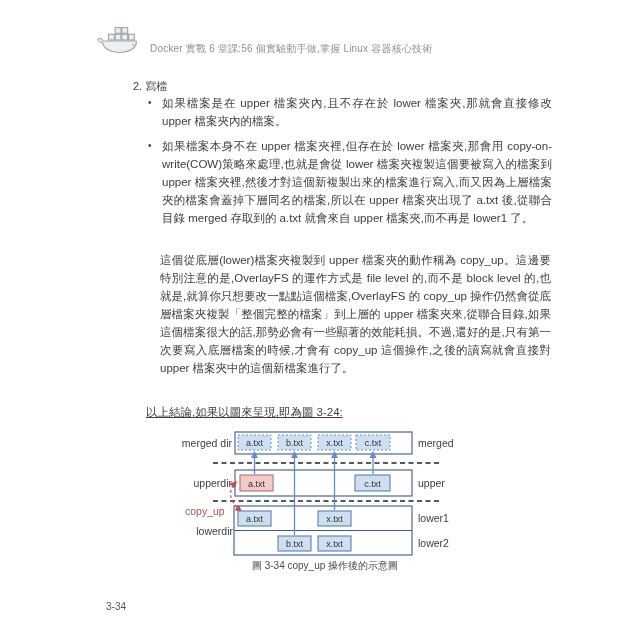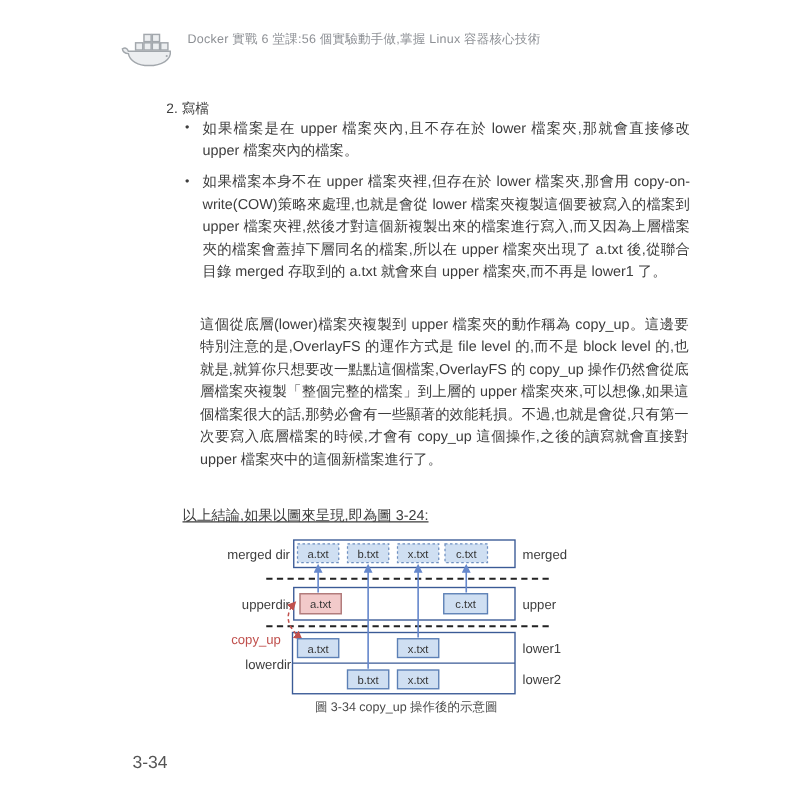--- a/index.html
+++ b/index.html
@@ -1,38 +1,38 @@
 <!DOCTYPE html>
 <html><head>
 <meta charset="utf-8">
 <style>
   html,body{margin:0;padding:0;width:640px;height:640px;background:#ffffff;
     font-family:"Liberation Sans",sans-serif;overflow:hidden;}
   .page{position:relative;width:640px;height:640px;background:#fff;color:#3d3d3d;}
 
   
-  .hdr{position:absolute;left:96px;top:24px;display:flex;align-items:flex-start;gap:8px;}
+  .hdr{position:absolute;left:96px;top:24px;display:flex;align-items:flex-end;gap:8px;}
   .hdr-logo{width:46px;height:32px;flex:0 0 auto;}
   .hdr-title{font-size:10px;color:#8d9095;letter-spacing:.2px;white-space:nowrap;}
 
   
   .sec-heading{position:absolute;left:133px;top:79px;font-size:11px;color:#3d3d3d;}
   .bullets{position:absolute;left:148px;top:94px;width:404px;}
   .bullet-item{display:flex;margin-bottom:7px;}
   .bullet-dot{width:14px;font-size:10px;color:#3d3d3d;line-height:18px;flex:0 0 auto;}
   .bullet-text{font-size:11.5px;line-height:18px;color:#3d3d3d;text-align:justify;}
   .para{position:absolute;left:160px;top:251px;width:391px;font-size:11.5px;line-height:18px;
     color:#3d3d3d;text-align:justify;}
   .fig-intro{position:absolute;left:146px;top:405px;font-size:11.5px;color:#3d3d3d;text-decoration:underline;}
 
   
   .figure-wrap{position:absolute;left:170px;top:428px;width:310px;height:132px;}
   .fig-caption{position:absolute;left:170px;top:559px;width:310px;text-align:center;
     font-size:10px;color:#4a4a4a;}
-  .footer-page{position:absolute;left:106px;top:601px;font-size:14px;color:#555;}
+  .footer-page{position:absolute;left:106px;top:601px;font-size:10px;color:#555;}
 
   svg text{font-family:"Liberation Sans",sans-serif;}
   .lbl{font-size:10.5px;fill:#3d3d3d;}
   .filetxt{font-size:9px;fill:#333;}
   .cu{font-size:10.5px;fill:#c0504d;}
 </style>
 </head>
 <body>
 
 <div class="page">
@@ -59,21 +59,21 @@
     <div class="bullet-item">
       <span class="bullet-dot">•</span>
       <span class="bullet-text">如果檔案是在 upper 檔案夾內,且不存在於 lower 檔案夾,那就會直接修改 upper 檔案夾內的檔案。</span>
     </div>
     <div class="bullet-item">
       <span class="bullet-dot">•</span>
       <span class="bullet-text">如果檔案本身不在 upper 檔案夾裡,但存在於 lower 檔案夾,那會用 copy-on-write(COW)策略來處理,也就是會從 lower 檔案夾複製這個要被寫入的檔案到 upper 檔案夾裡,然後才對這個新複製出來的檔案進行寫入,而又因為上層檔案夾的檔案會蓋掉下層同名的檔案,所以在 upper 檔案夾出現了 a.txt 後,從聯合目錄 merged 存取到的 a.txt 就會來自 upper 檔案夾,而不再是 lower1 了。</span>
     </div>
   </div>
 
-  <div class="para">這個從底層(lower)檔案夾複製到 upper 檔案夾的動作稱為 copy_up。這邊要特別注意的是,OverlayFS 的運作方式是 file level 的,而不是 block level 的,也就是,就算你只想要改一點點這個檔案,OverlayFS 的 copy_up 操作仍然會從底層檔案夾複製「整個完整的檔案」到上層的 upper 檔案夾來,可以想像,如果這個檔案很大的話,那勢必會有一些顯著的效能耗損。不過,也就是會從,只有第一次要寫入底層檔案的時候,才會有 copy_up 這個操作,之後的讀寫就會直接對 upper 檔案夾中的這個新檔案進行了。</div>
+  <div class="para">這個從底層(lower)檔案夾複製到 upper 檔案夾的動作稱為 copy_up。這邊要特別注意的是,OverlayFS 的運作方式是 file level 的,而不是 block level 的,也就是,就算你只想要改一點點這個檔案,OverlayFS 的 copy_up 操作仍然會從底層檔案夾複製「整個完整的檔案」到上層的 upper 檔案夾來,從聯合目錄,如果這個檔案很大的話,那勢必會有一些顯著的效能耗損。不過,還好的是,只有第一次要寫入底層檔案的時候,才會有 copy_up 這個操作,之後的讀寫就會直接對 upper 檔案夾中的這個新檔案進行了。</div>
 
   <div class="fig-intro">以上結論,如果以圖來呈現,即為圖 3-24:</div>
 
   <div class="figure-wrap">
     <svg width="310" height="132" viewBox="0 0 310 132">
       <defs>
         <marker id="ab" viewBox="0 0 10 10" refX="8" refY="5" markerWidth="5.5" markerHeight="5.5" orient="auto-start-reverse">
           <path d="M0,0 L10,5 L0,10 z" fill="#6688cc"></path>
         </marker>
         <marker id="ar" viewBox="0 0 10 10" refX="8" refY="5" markerWidth="6" markerHeight="6" orient="auto-start-reverse">

